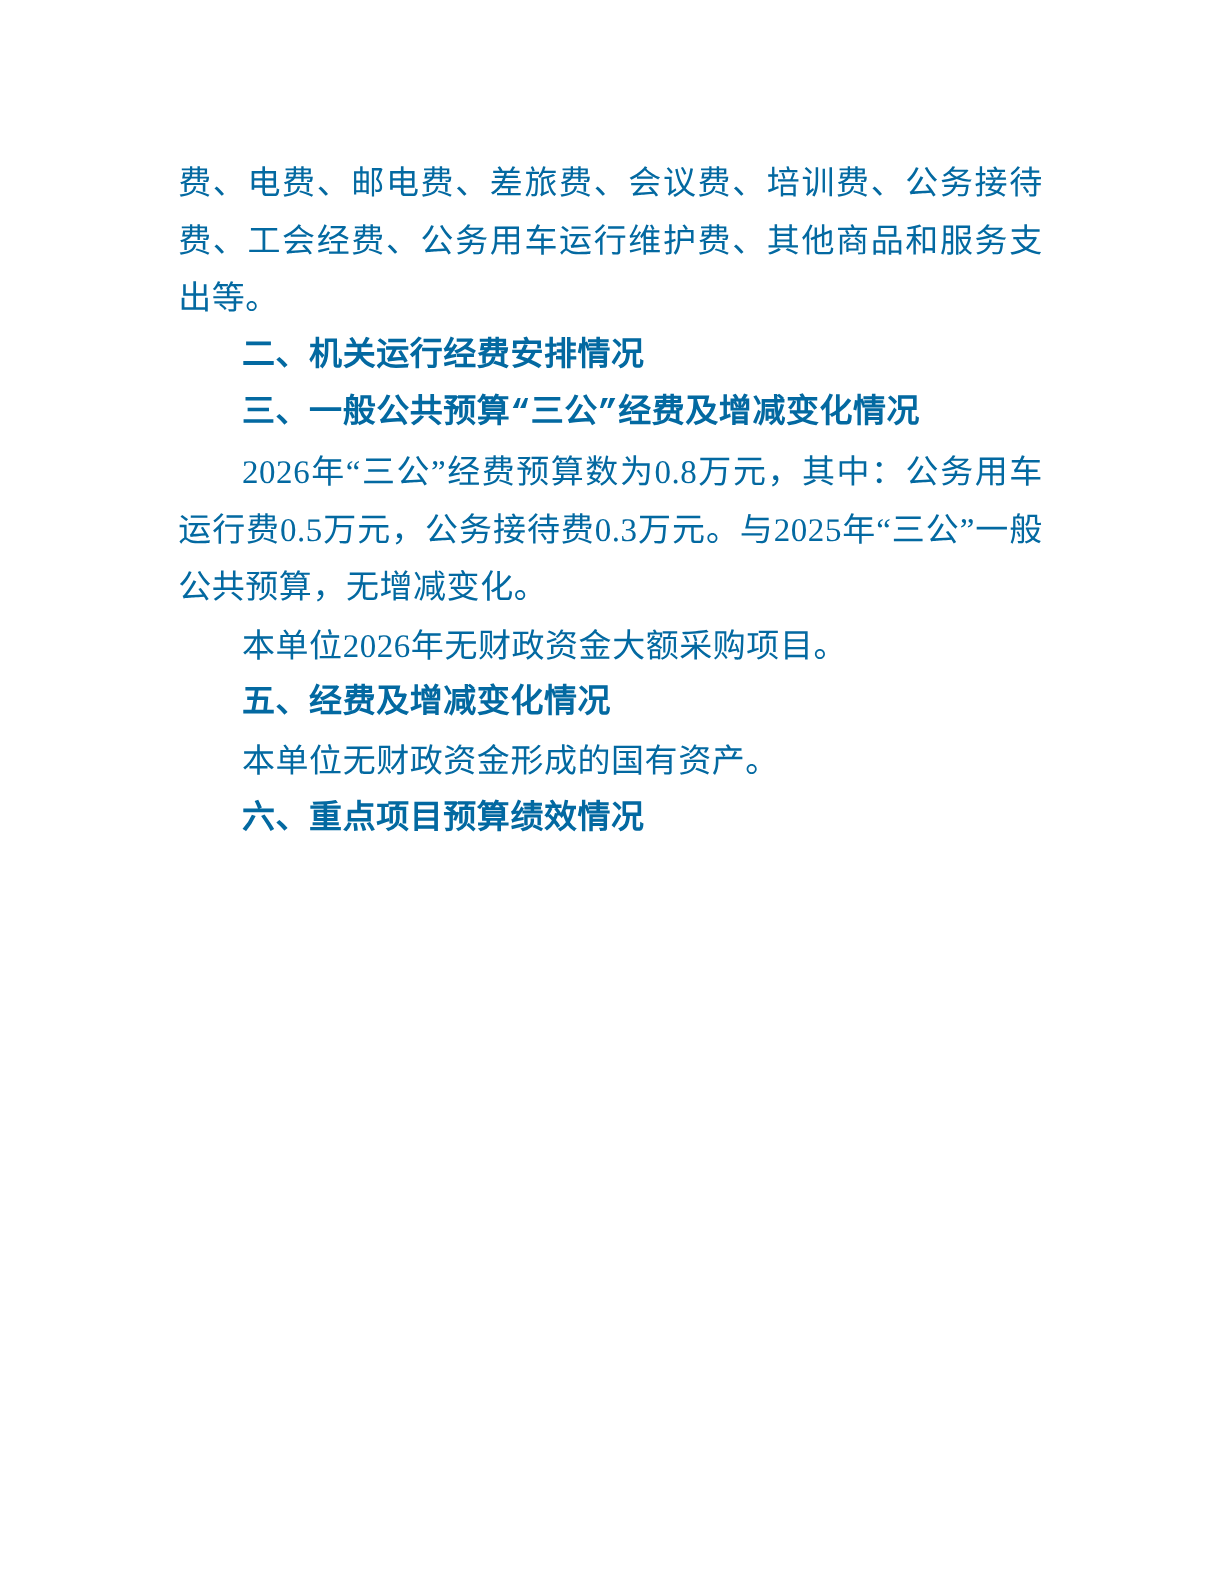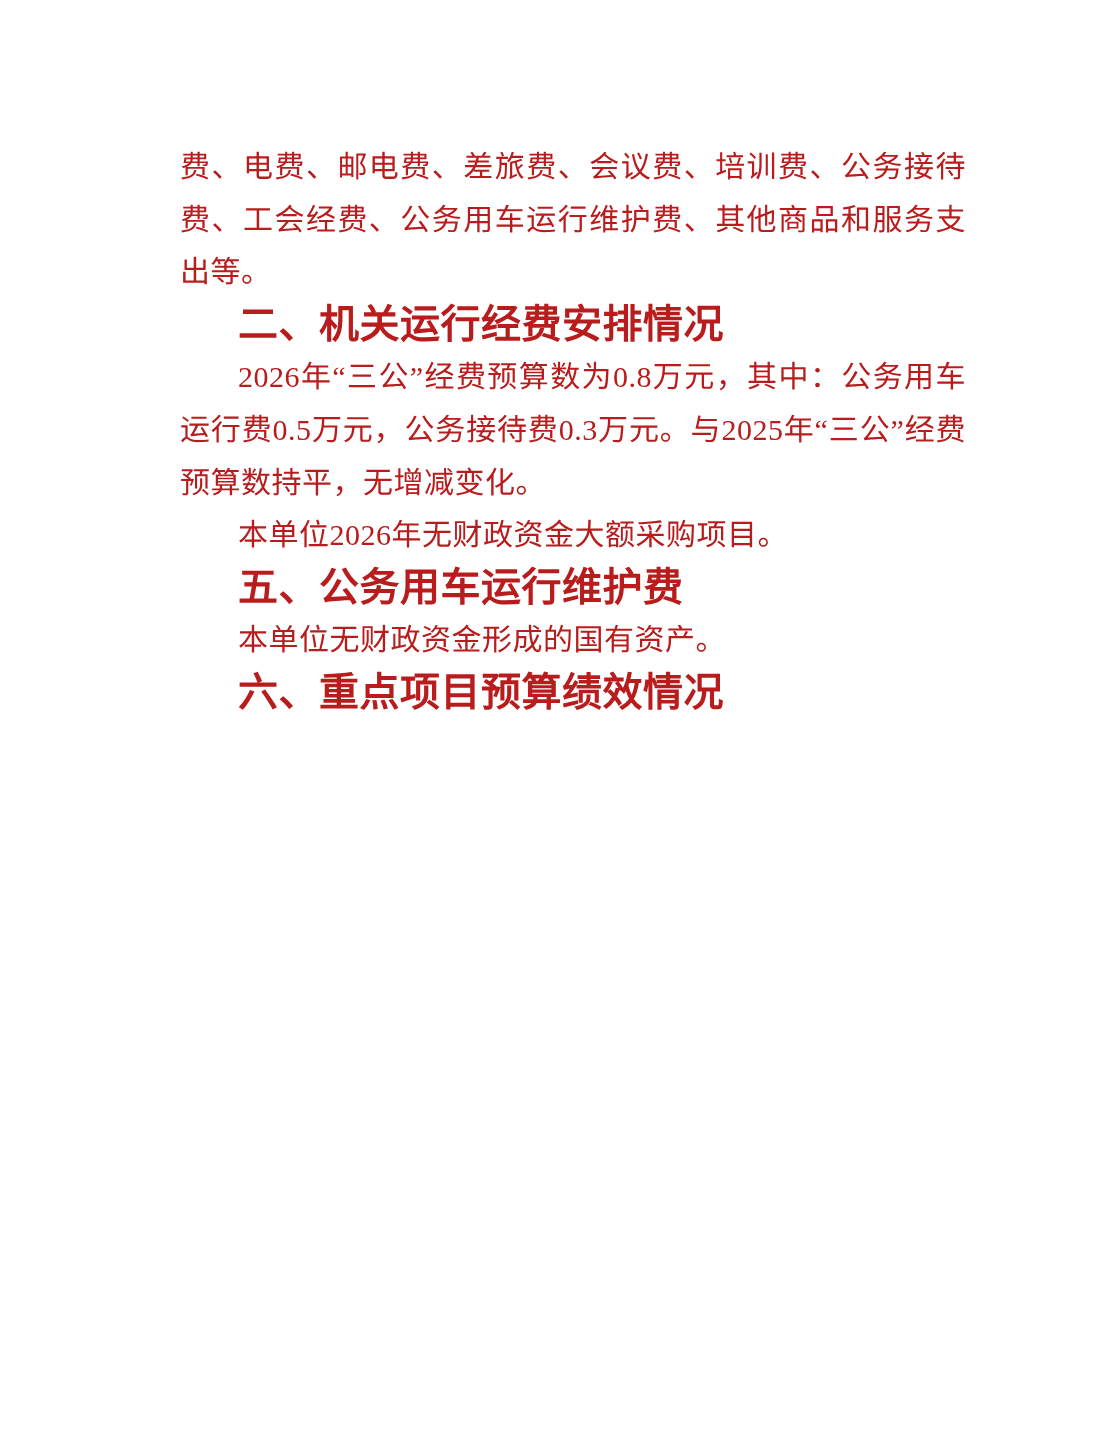--- a/index.html
+++ b/index.html
@@ -12,55 +12,55 @@
     width: 1105px;
     height: 1430px;
     background: #ffffff;
     overflow: hidden;
   }
   .content {
     position: absolute;
     left: 162px;
     top: 141px;
     width: 786px;
-    color: #b91c1c;
+    color: #0369a1;
     font-family: "Liberation Serif", serif;
     font-size: 30px;
     line-height: 52.6px;
     text-align: justify;
-    margin-left: 18px;
   }
   .para {
     margin: 0;
     padding: 0;
     text-indent: 58px;
     font-weight: 400;
     letter-spacing: 0.5px;
   }
   .para.no-indent {
     text-indent: 0;
   }
   .heading {
     margin: 0;
     padding: 0;
     text-indent: 58px;
-    font-size: 40px;
+    font-size: 30px;
     line-height: 52.6px;
     font-weight: 700;
-    font-family: Liberation Serif, serif;
+    font-family: Liberation Mono, monospace;
     text-align: left;
     letter-spacing: 0.5px;
   }
 </style>
 </head>
 <body>
 
 <div class="page">
   <div class="content">
     <p class="para no-indent">费、电费、邮电费、差旅费、会议费、培训费、公务接待费、工会经费、公务用车运行维护费、其他商品和服务支出等。</p>
     <h2 class="heading">二、机关运行经费安排情况</h2>
-    <p class="para">2026年“三公”经费预算数为0.8万元，其中：公务用车运行费0.5万元，公务接待费0.3万元。与2025年“三公”经费预算数持平，无增减变化。</p>
+    <h2 class="heading">三、一般公共预算“三公”经费及增减变化情况</h2>
+    <p class="para">2026年“三公”经费预算数为0.8万元，其中：公务用车运行费0.5万元，公务接待费0.3万元。与2025年“三公”一般公共预算，无增减变化。</p>
     <p class="para">本单位2026年无财政资金大额采购项目。</p>
-    <h2 class="heading">五、公务用车运行维护费</h2>
+    <h2 class="heading">五、经费及增减变化情况</h2>
     <p class="para">本单位无财政资金形成的国有资产。</p>
     <h2 class="heading">六、重点项目预算绩效情况</h2>
   </div>
 </div>
 
 </body></html>

